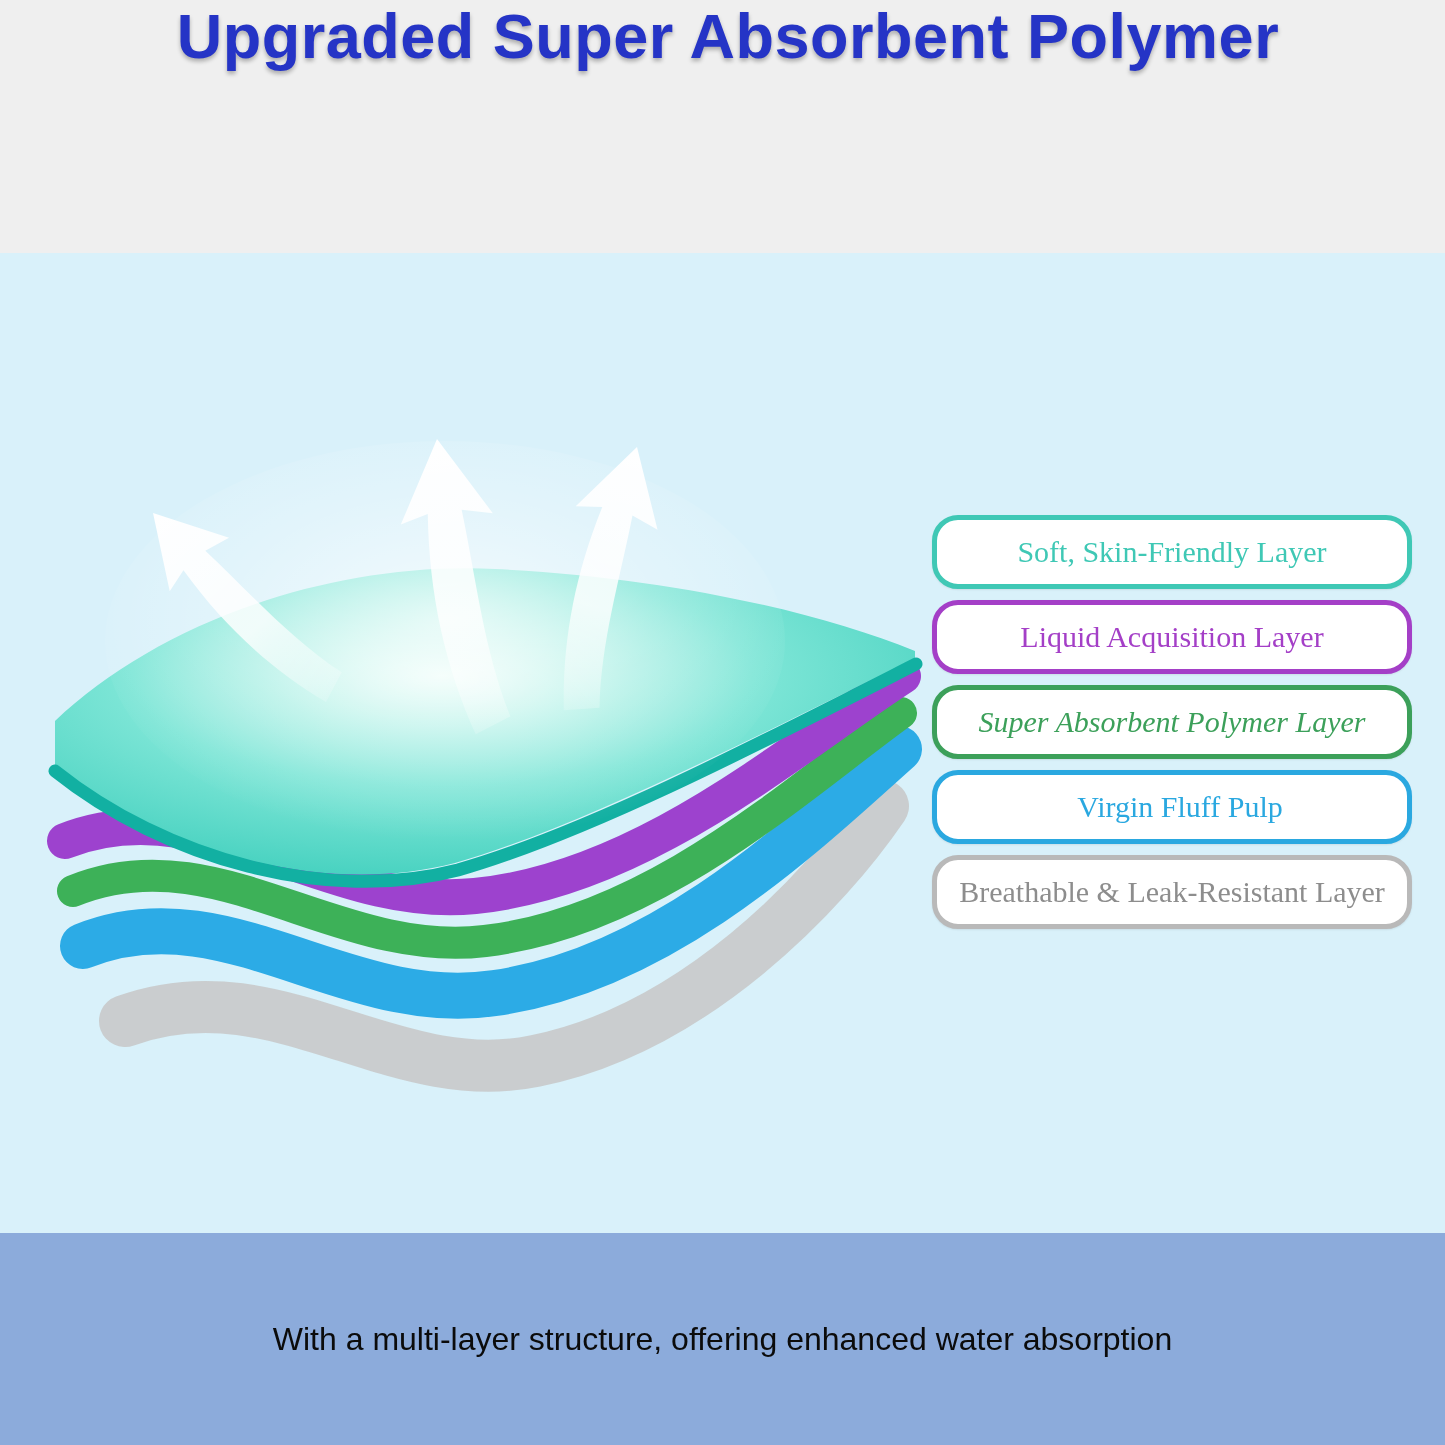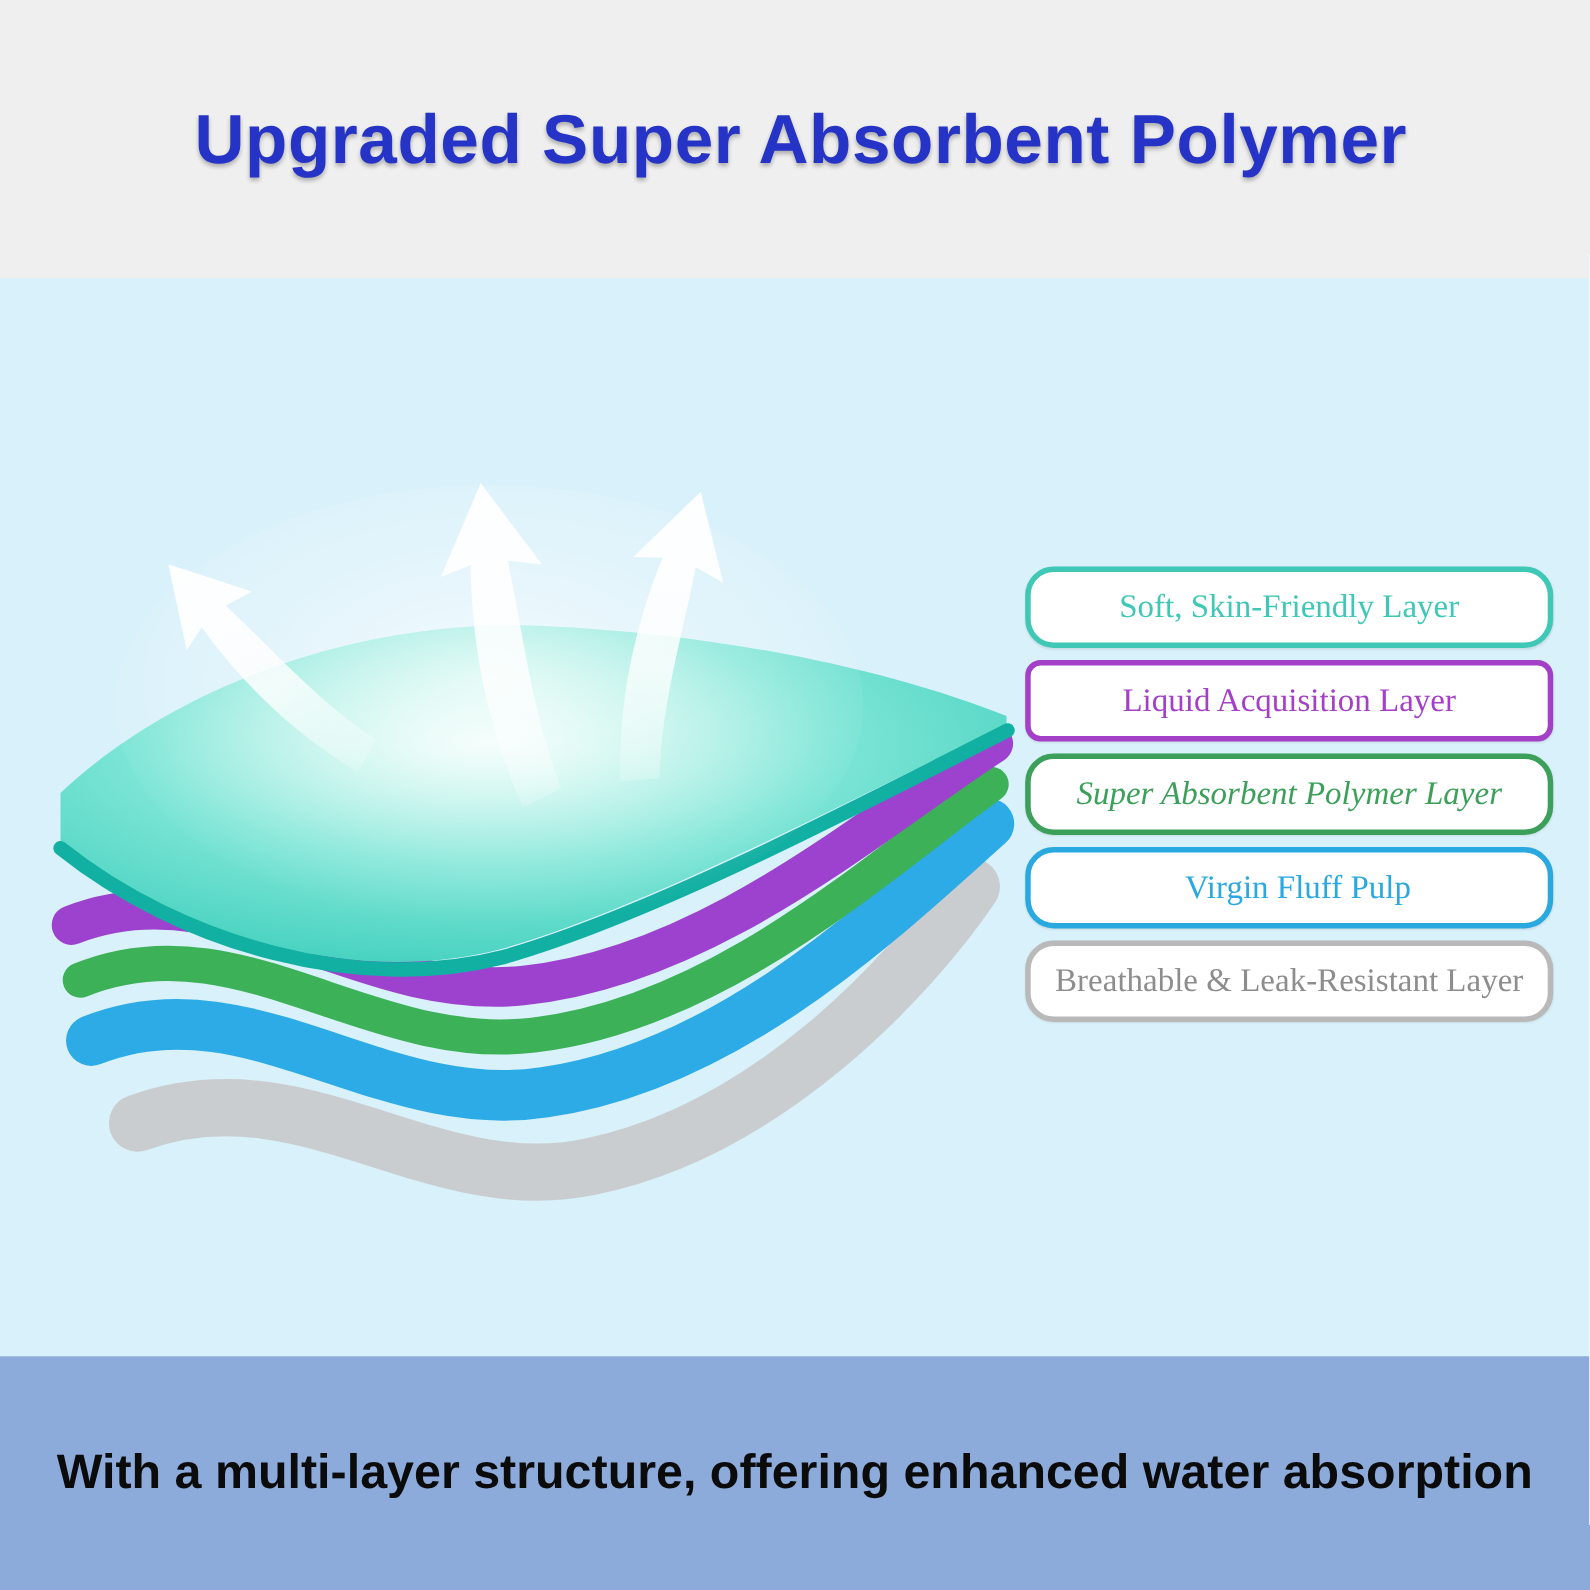--- a/index.html
+++ b/index.html
@@ -1,25 +1,25 @@
 <!DOCTYPE html>
 <html><head>
 <meta charset="utf-8">
 <style>
   html,body{margin:0;padding:0;background:#ffffff;}
   .page{position:relative;width:1445px;height:1445px;overflow:hidden;font-family:"Liberation Sans",sans-serif;}
-  .header{position:absolute;top:0;left:0;right:0;height:253px;display:flex;align-items:center;justify-content:center;padding-left:11px;}
+  .header{position:absolute;top:0;left:0;right:0;height:253px;display:flex;align-items:flex-start;justify-content:center;padding-left:11px;}
   .title{margin:0;font-size:63px;font-weight:bold;letter-spacing:0.5px;text-shadow:0 3px 4px rgba(0,0,0,0.28);}
   .main{position:absolute;top:253px;left:0;right:0;height:980px;}
   .layers-svg{position:absolute;left:25px;top:148px;width:910px;height:740px;}
   .labels{position:absolute;left:932px;top:262px;width:480px;display:flex;flex-direction:column;gap:11px;}
   .label-pill{height:74px;background:#ffffff;border:5px solid #999;border-radius:26px;display:flex;align-items:center;justify-content:center;box-sizing:border-box;box-shadow:0 1px 2px rgba(0,0,0,0.08);}
   .label-text{font-family:"Liberation Serif","DejaVu Serif",serif;font-size:30px;white-space:nowrap;}
   .footer{position:absolute;left:0;right:0;bottom:0;height:212px;display:flex;align-items:center;justify-content:center;}
-  .footer-text{margin:0;font-size:44px;font-weight:bold;white-space:nowrap;}
+  .footer-text{margin:0;font-size:32px;font-weight:normal;white-space:nowrap;}
   .ribbon{fill:none;stroke-linecap:round;}
   .sheet-edge{fill:none;stroke-linecap:round;stroke-width:13px;}
 </style>
 </head>
 <body>
 
 <div class="page" style="background-color: rgb(217, 241, 250);">
 
   <header class="header" style="background-color: rgb(239, 239, 239);">
     <h1 class="title" style="color: rgb(37, 52, 198);">Upgraded Super Absorbent Polymer</h1>
@@ -67,21 +67,21 @@
       </g>
       <g transform="translate(612,46) rotate(16) scale(1.12)">
         <path fill="url(#arrowGrad)" d="M0,0 L-38,66 L-15,60 C-22,126 -16,186 2,244 L32,233 C17,176 18,119 13,60 L38,66 Z"></path>
       </g>
     </svg>
 
     <div class="labels">
       <div class="label-pill" style="border-color: rgb(63, 200, 181);">
         <span class="label-text" style="color: rgb(63, 200, 181);">Soft, Skin-Friendly Layer</span>
       </div>
-      <div class="label-pill" style="border-color: rgb(164, 63, 199); border-radius: 14px;">
+      <div class="label-pill" style="border-color: rgb(164, 63, 199);">
         <span class="label-text" style="color: rgb(164, 63, 199);">Liquid Acquisition Layer</span>
       </div>
       <div class="label-pill" style="border-color: rgb(60, 160, 90);">
         <span class="label-text" style="color: rgb(60, 160, 90); font-style: italic;">Super Absorbent Polymer Layer</span>
       </div>
       <div class="label-pill" style="border-color: rgb(42, 168, 224);">
         <span class="label-text" style="color: rgb(42, 168, 224); margin-left: 16px;">Virgin Fluff Pulp</span>
       </div>
       <div class="label-pill" style="border-color: rgb(185, 185, 185);">
         <span class="label-text" style="color: rgb(141, 141, 141);">Breathable &amp; Leak-Resistant Layer</span>

